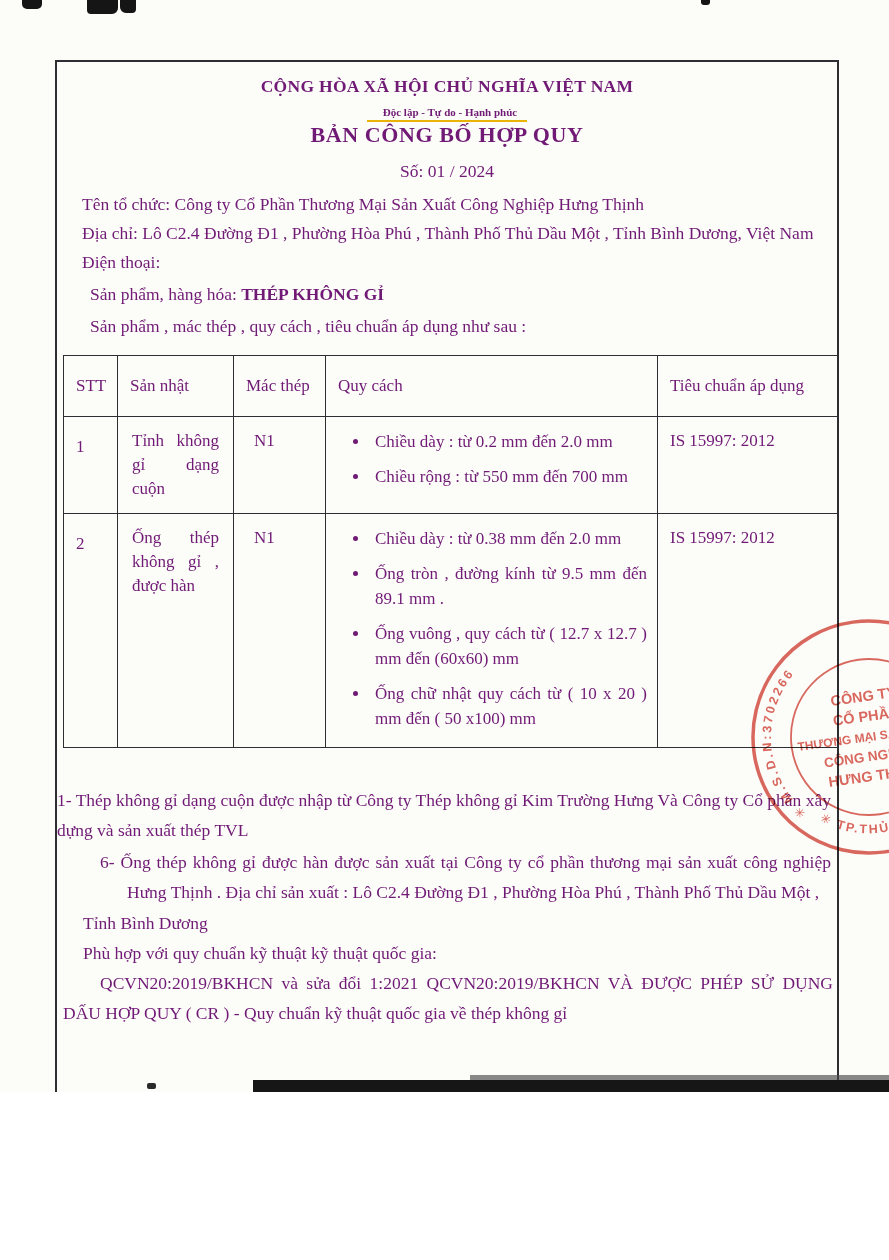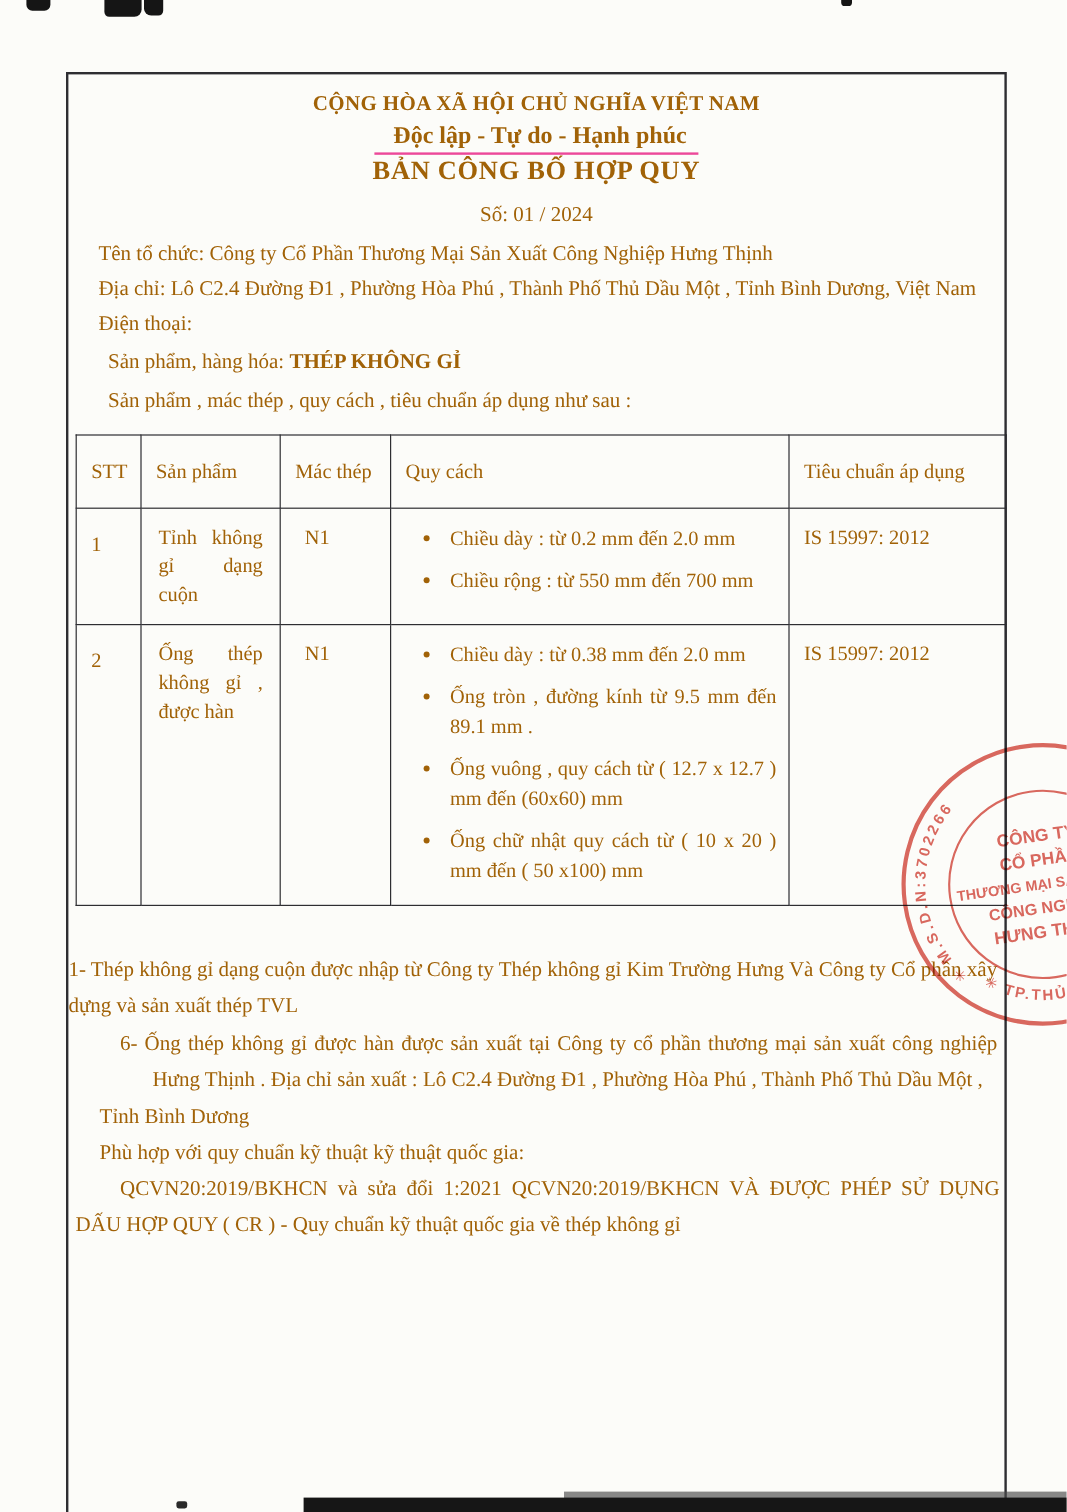--- a/index.html
+++ b/index.html
@@ -1,33 +1,33 @@
 <!DOCTYPE html>
 <html><head>
 <meta charset="utf-8">
 <style>
   * { margin:0; padding:0; box-sizing:border-box; }
   html,body { background:#ffffff; }
   .page {
     position:relative;
-    width:889px; height:1260px;
+    width:889px; height:1092px;
     background:#fcfcf9;
     overflow:hidden;
-    color:#a16207;
+    color:#701a75;
     font-family:"Liberation Serif","DejaVu Serif",serif;
   }
   .frame {
     position:absolute; left:55px; top:60px;
     width:784px; height:1210px;
     border:2px solid #2e2e32;
     padding:12px 0 0 0;
   }
   .national { text-align:center; font-weight:bold; font-size:17.5px; letter-spacing:.3px; margin-top:2px; }
   .motto-wrap { text-align:center; margin-top:5px; }
-  .motto { display:inline-block; font-weight:bold; font-size:20px; border-bottom:2px solid #ec4899; padding:0 10px 2px 16px; }
+  .motto { display:inline-block; font-weight:bold; font-size:11px; border-bottom:2px solid #eab308; padding:0 10px 2px 16px; }
   .title { text-align:center; font-size:22px; font-weight:bold; letter-spacing:.6px; }
   .doc-number { text-align:center; font-size:17.5px; margin-top:13px; }
 
   .info { font-size:17.5px; line-height:29px; padding-left:25px; padding-right:8px; }
   .info.first { margin-top:8px; }
   .addr { text-align:justify; }
   .indent2 { padding-left:33px; }
   .gap-top { margin-top:3px; }
 
   table.spec {
@@ -108,21 +108,21 @@
       <colgroup>
         <col style="width:54px">
           <col style="width:116px">
           <col style="width:92px">
           <col style="width:332px">
           <col style="width:181px">
       </colgroup>
       <thead>
         <tr>
           <th class="c-stt">STT</th>
-          <th>Sản phẩm</th>
+          <th>Sản nhật</th>
           <th>Mác thép</th>
           <th>Quy cách</th>
           <th>Tiêu chuẩn áp dụng</th>
         </tr>
       </thead>
       <tbody>
         <tr>
           <td class="c-stt">1</td>
           <td class="c-sp">Tỉnh không gỉ dạng cuộn</td>
           <td class="c-mt">N1</td>

